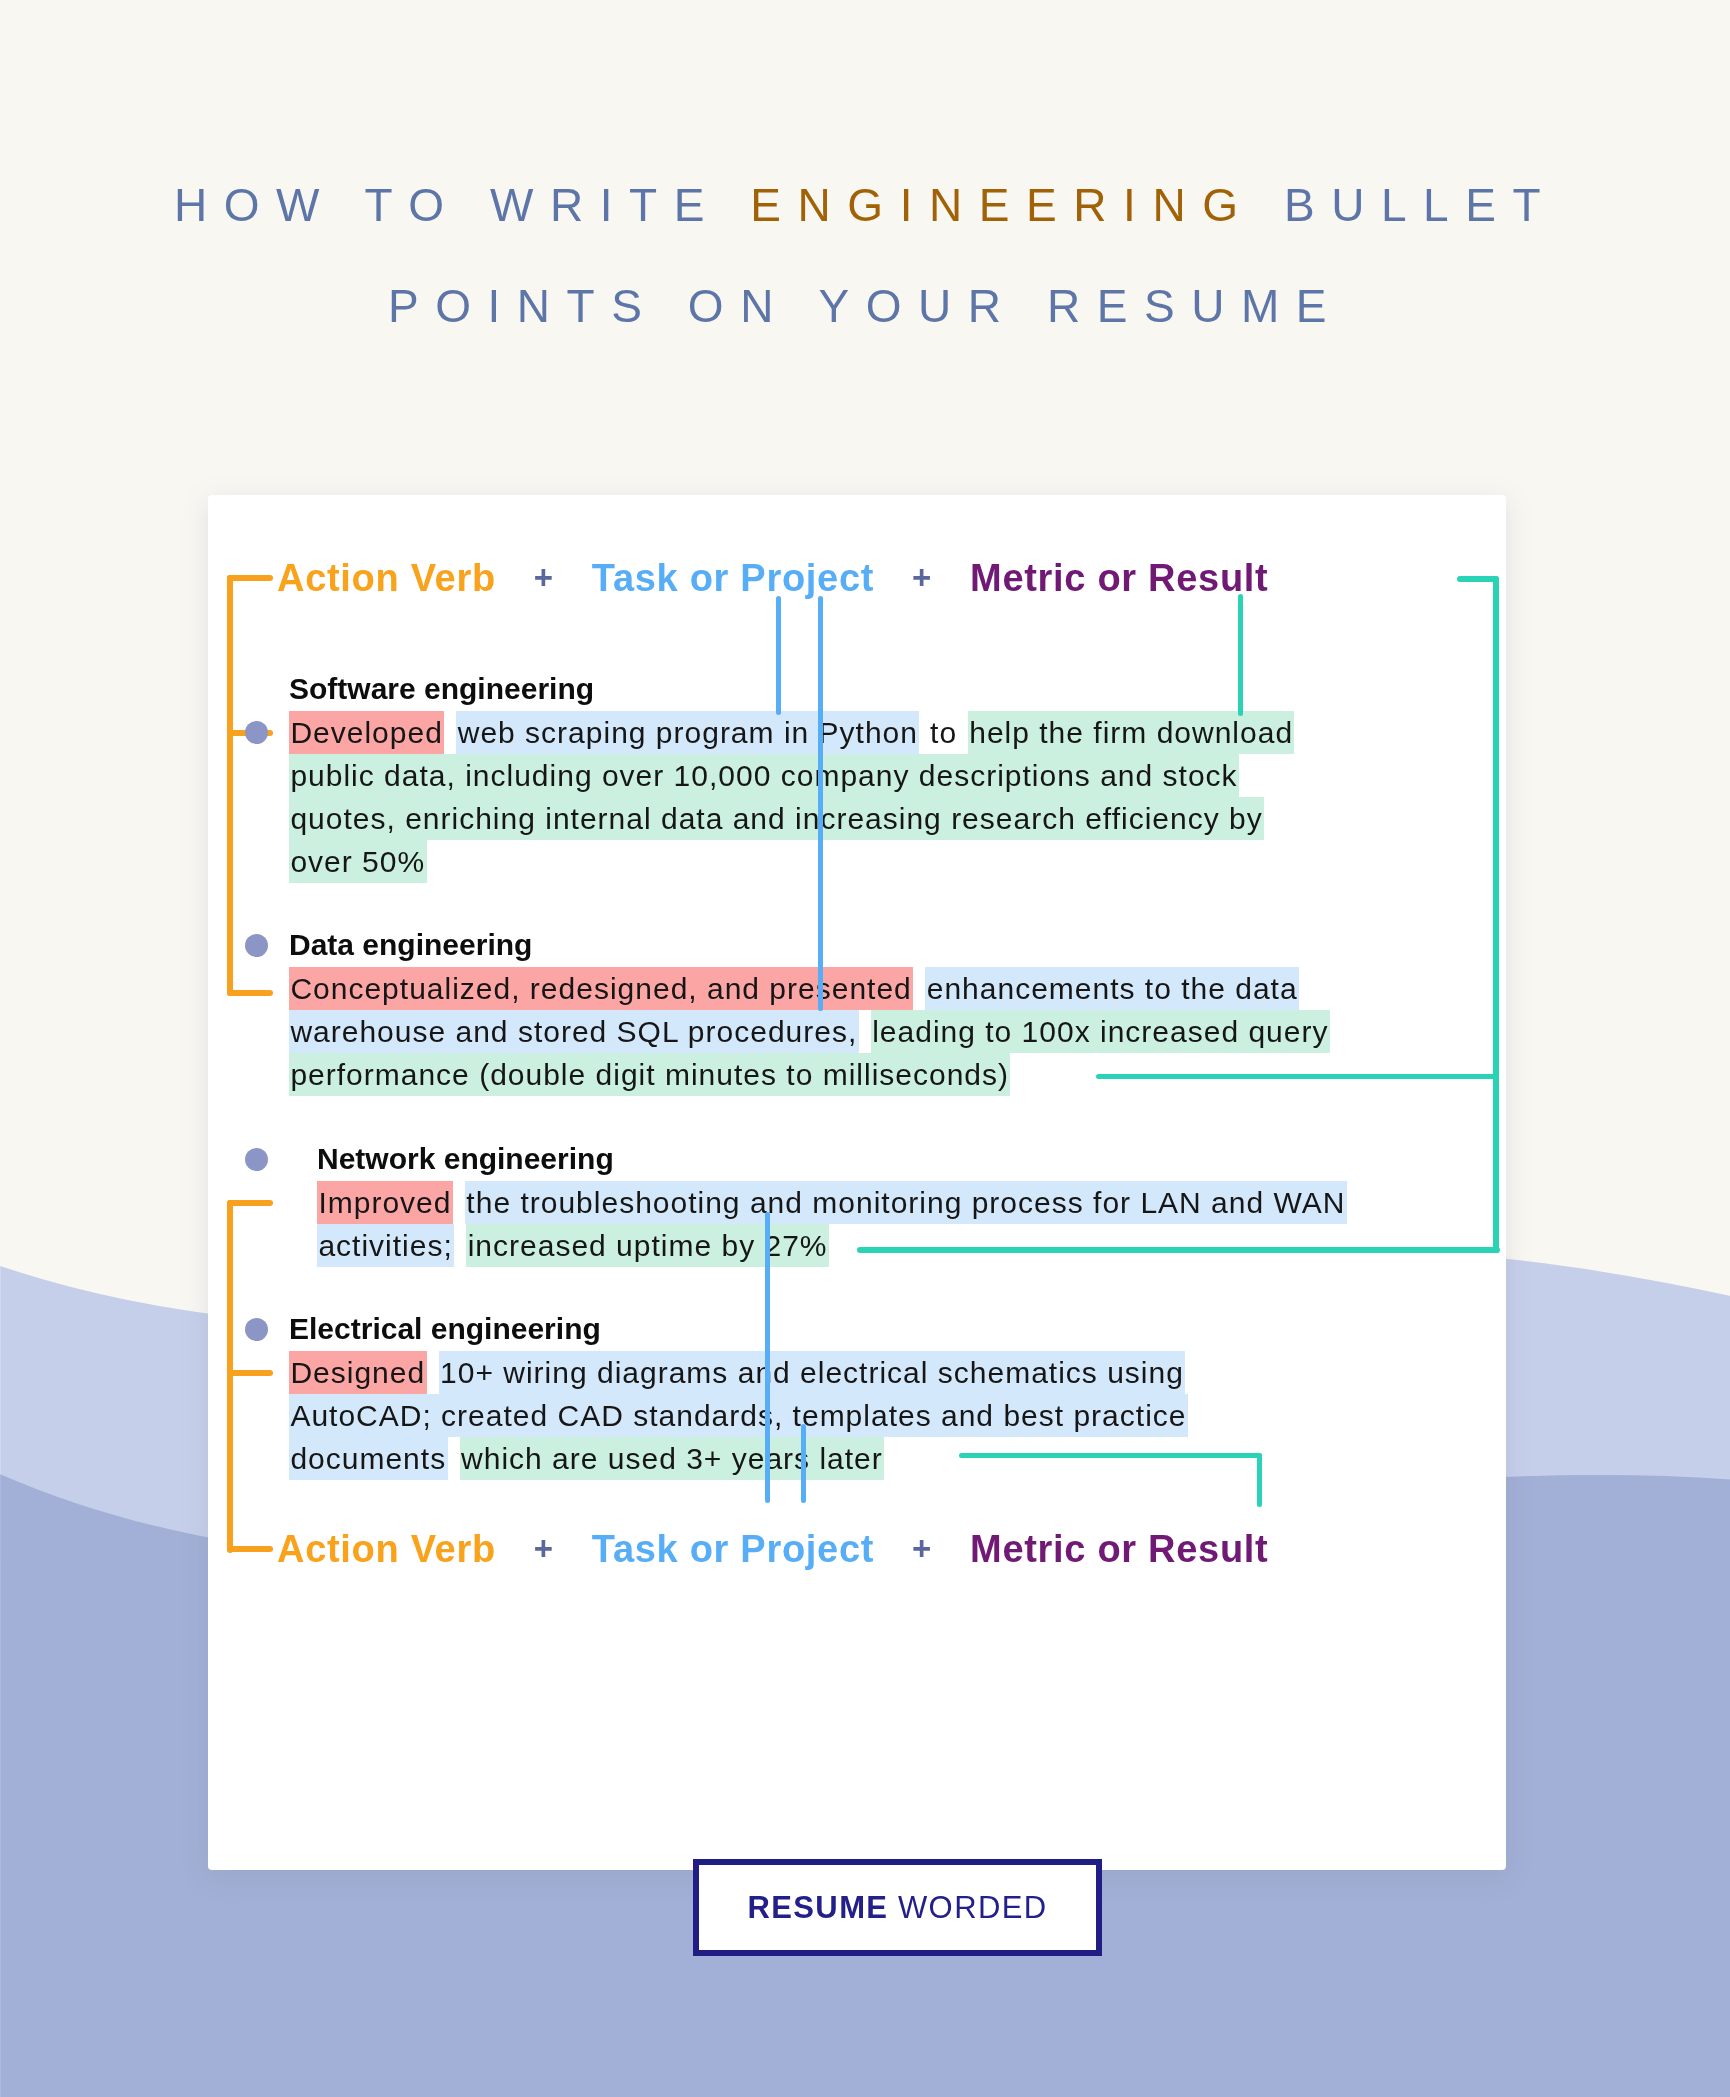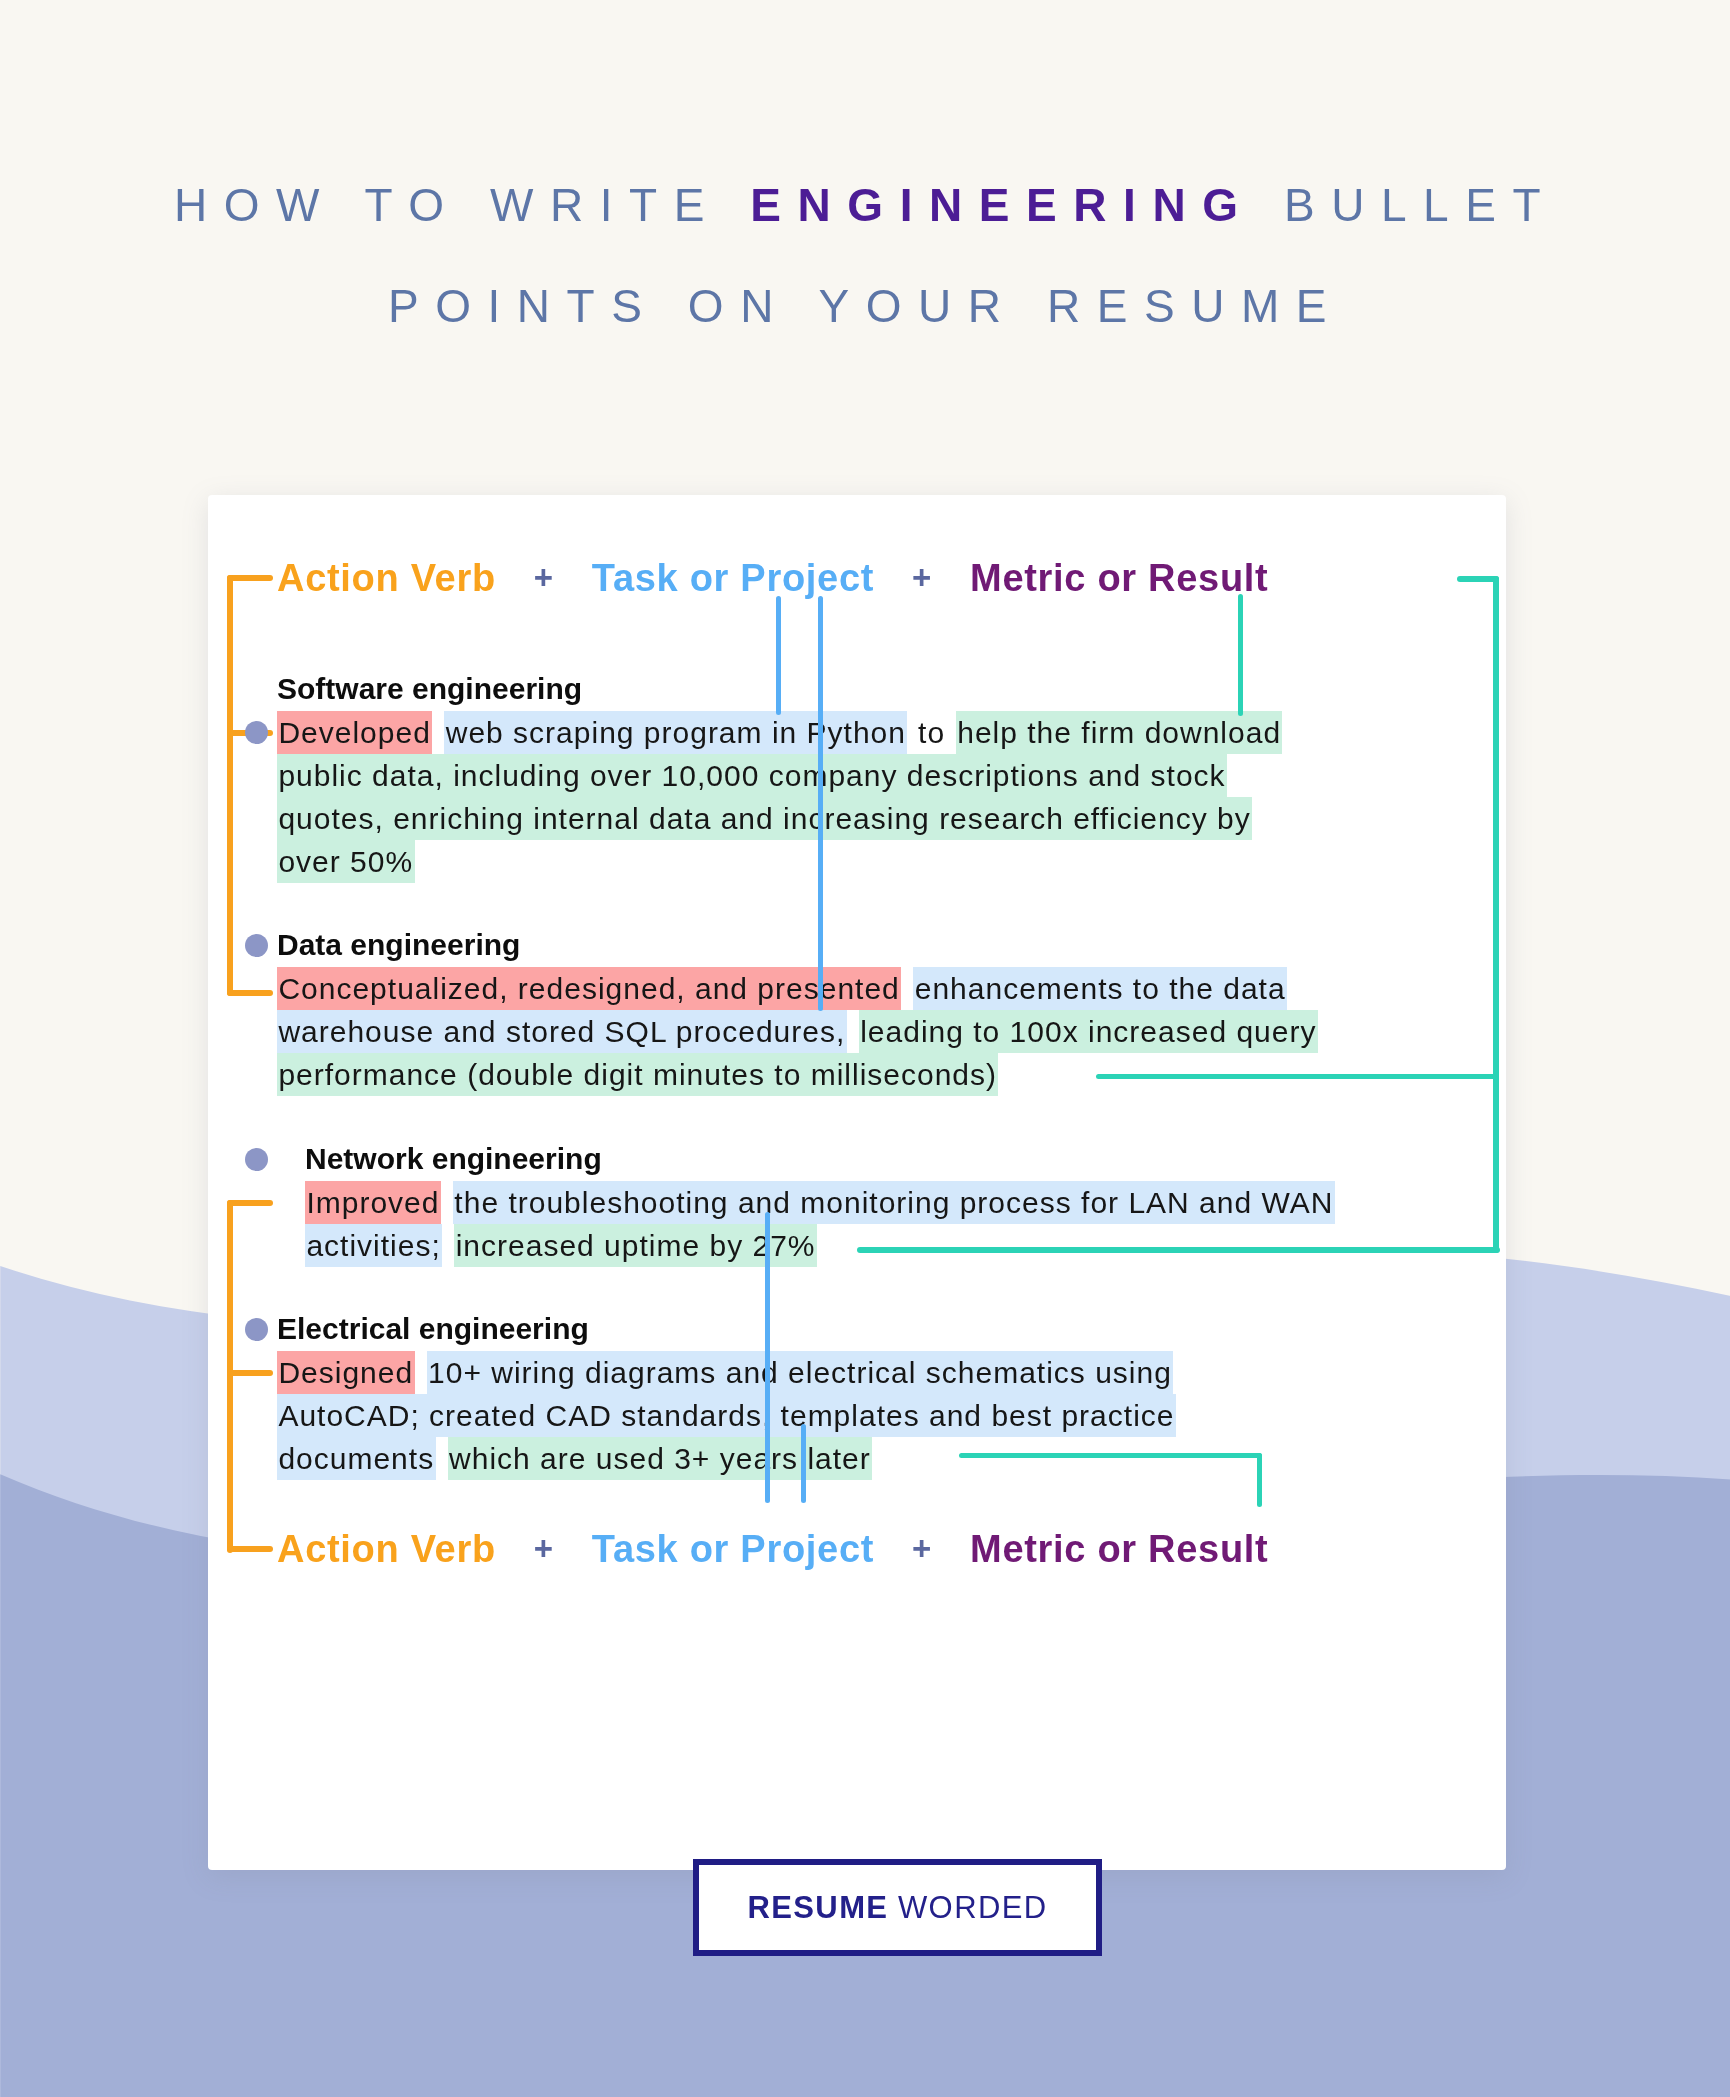--- a/index.html
+++ b/index.html
@@ -9,40 +9,40 @@
     font-family:"Liberation Sans","DejaVu Sans",sans-serif;
   }
   
   .bg-waves{position:absolute;left:0;top:0;width:1731px;height:2097px;z-index:0;}
   
   .title{
     position:absolute;left:0;top:155px;width:1731px;z-index:1;
     text-align:center;color:#5d76a7;font-size:46px;font-weight:400;
     letter-spacing:0.36em;line-height:101px;
   }
-  .title .t-bold{font-weight:700;color:#4c1d95;}
+  .title .t-bold{font-weight:400;color:#a16207;}
   
   .card{
     position:absolute;left:208px;top:495px;width:1298px;height:1375px;z-index:2;
     background:#ffffff;border-radius:4.1px;
     box-shadow:0 6.8px 27px rgba(120,125,150,0.18);
   }
   
   .legend{
     position:absolute;left:69px;display:flex;align-items:center;gap:38px;
     font-size:38px;font-weight:700;letter-spacing:0.7px;line-height:50px;white-space:nowrap;
   }
   .legend-top{top:58px;}
   .legend-bottom{top:1029px;}
   .leg-action-verb{color:#f9a21c;}
   .leg-plus{color:#5a679f;font-size:33px;}
   .leg-task-or-project{color:#57aef6;}
   .leg-metric-or-result{color:#701a75;}
   
-  .sections{position:absolute;left:0;top:0;width:100%;height:100%;}
+  .sections{position:absolute;left:12px;top:0;width:100%;height:100%;}
   .section{position:absolute;left:69px;right:34px;z-index:5;}
   .sec0{top:171px;} .sec1{top:427px;} .sec2{top:641px;padding-left:28px;} .sec3{top:811px;}
   .sec-header{
     font-size:30px;font-weight:700;color:#0d0d0d;line-height:45px;white-space:nowrap;
   }
   .line{
     font-size:30px;font-weight:400;color:#161616;line-height:43px;
     letter-spacing:1px;white-space:nowrap;
   }
   .section .line:first-of-type{margin-top:4.1px;}

